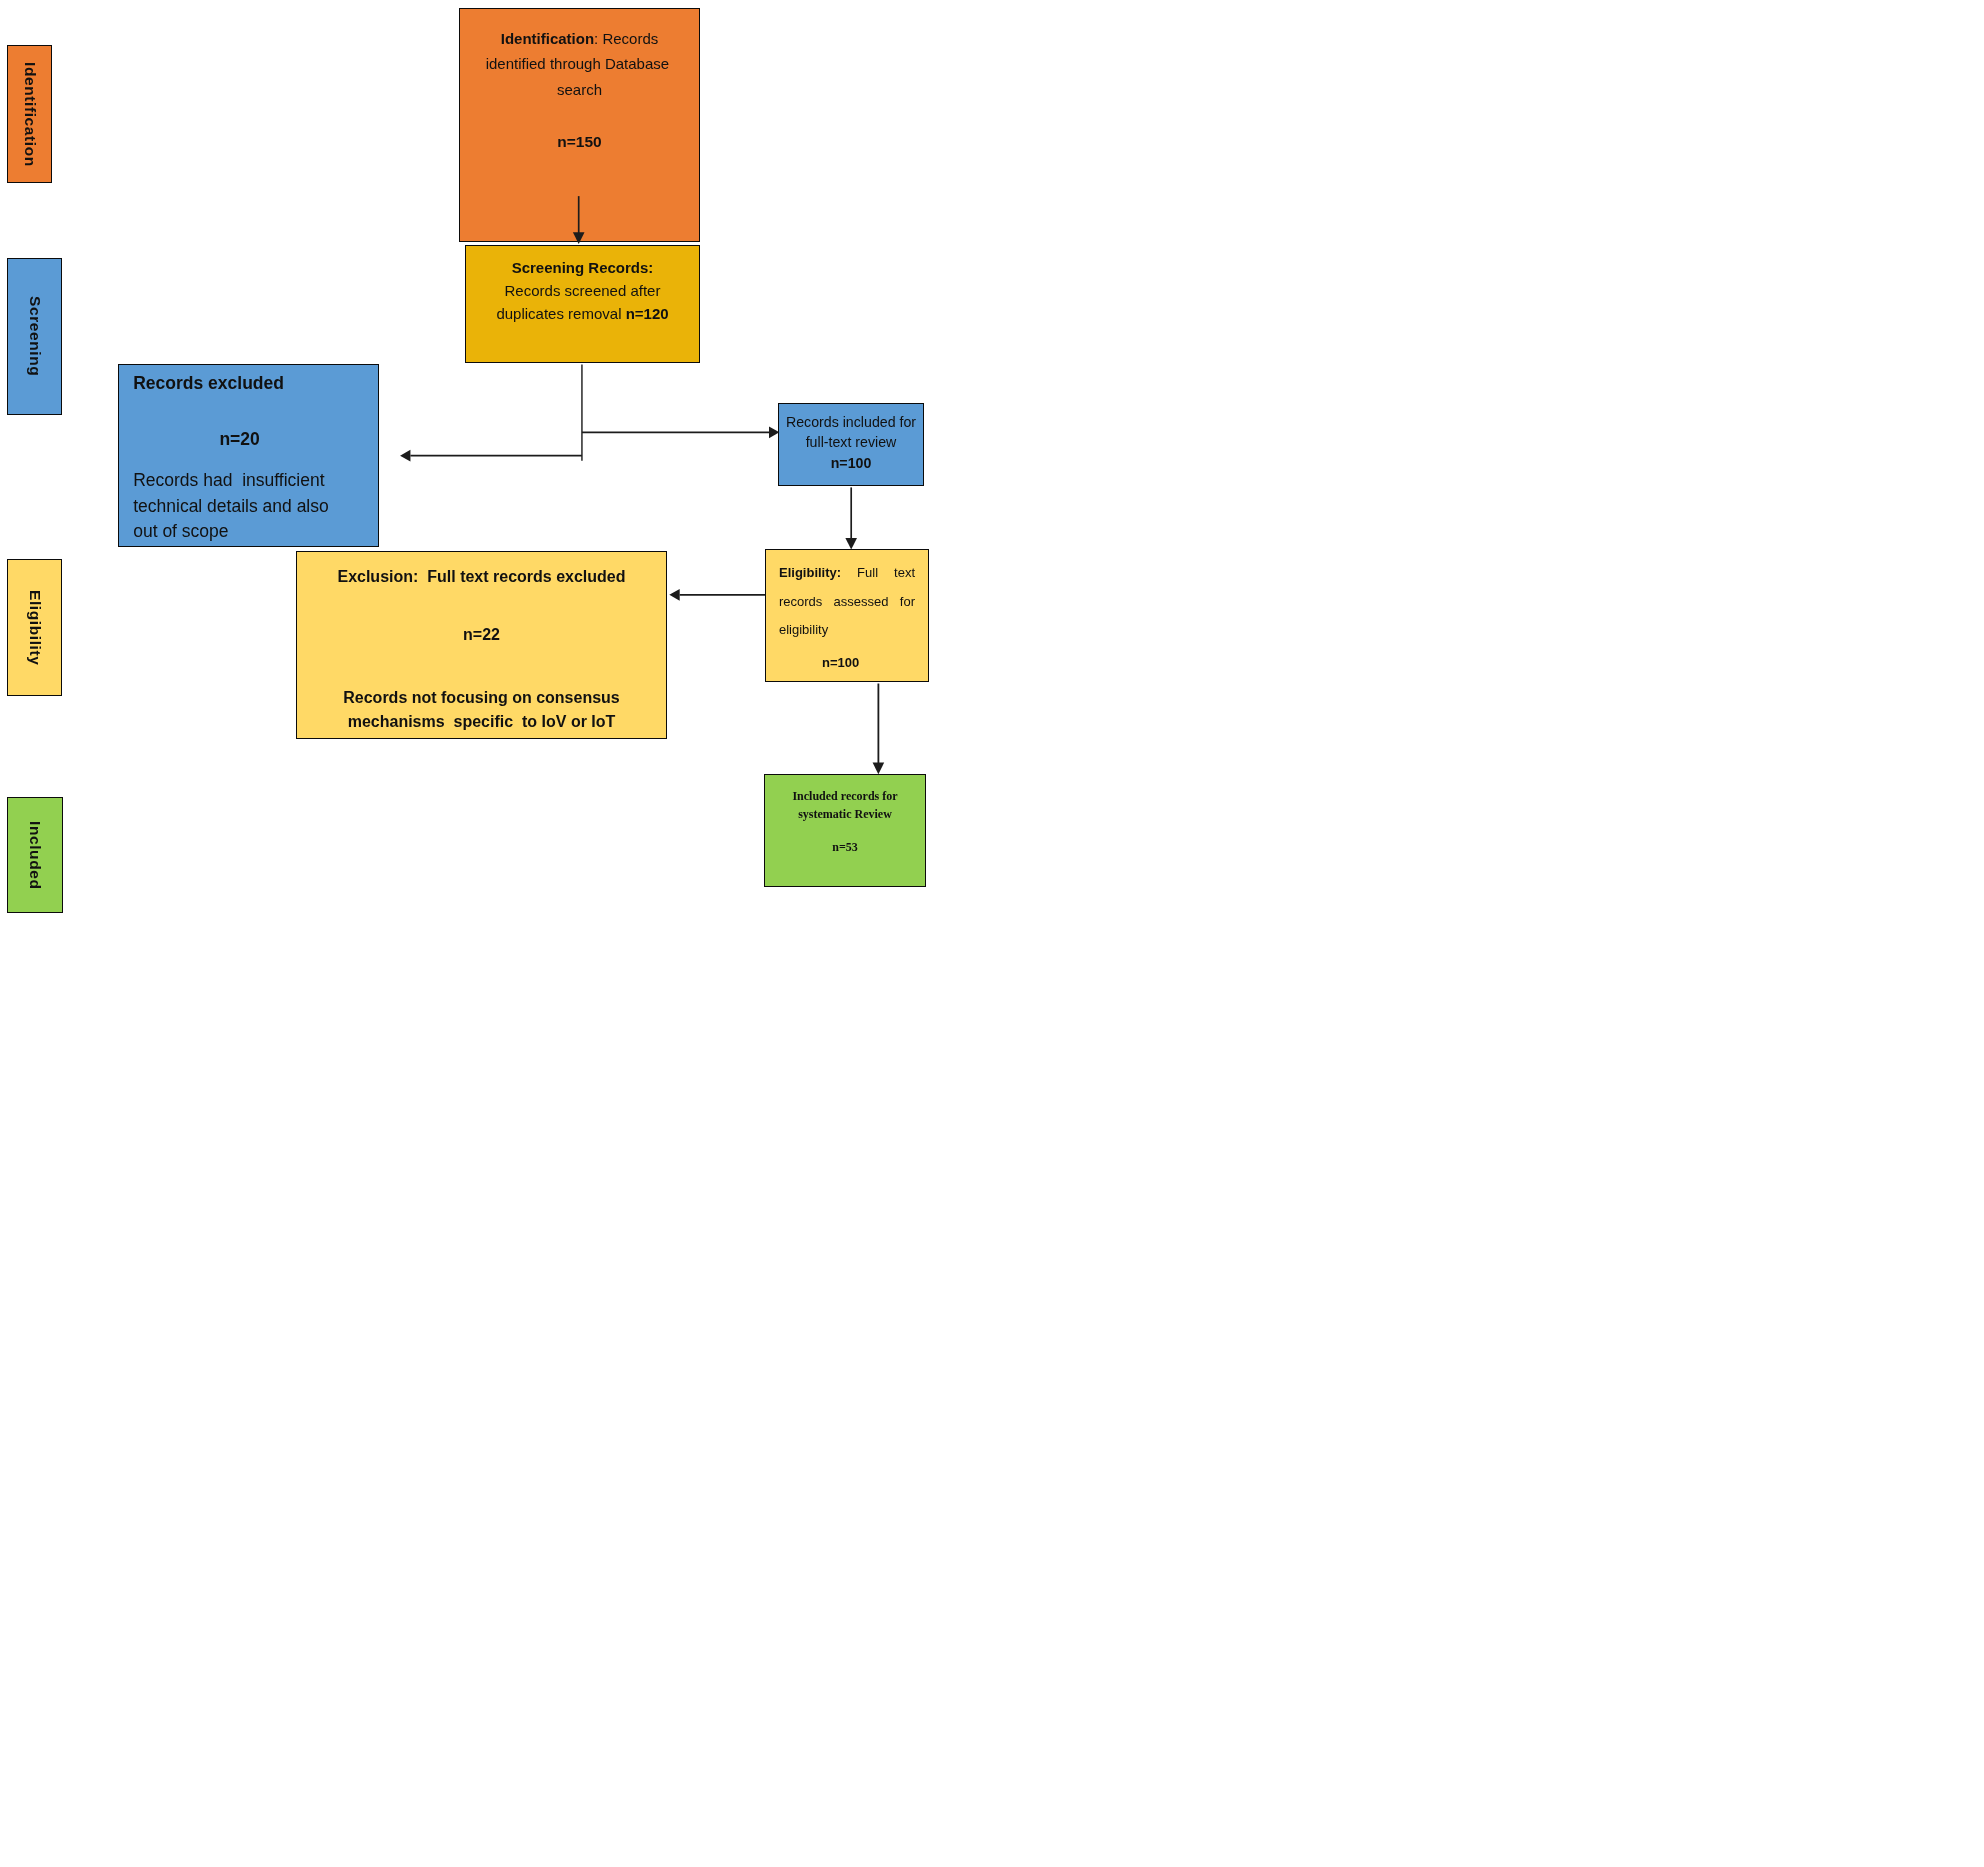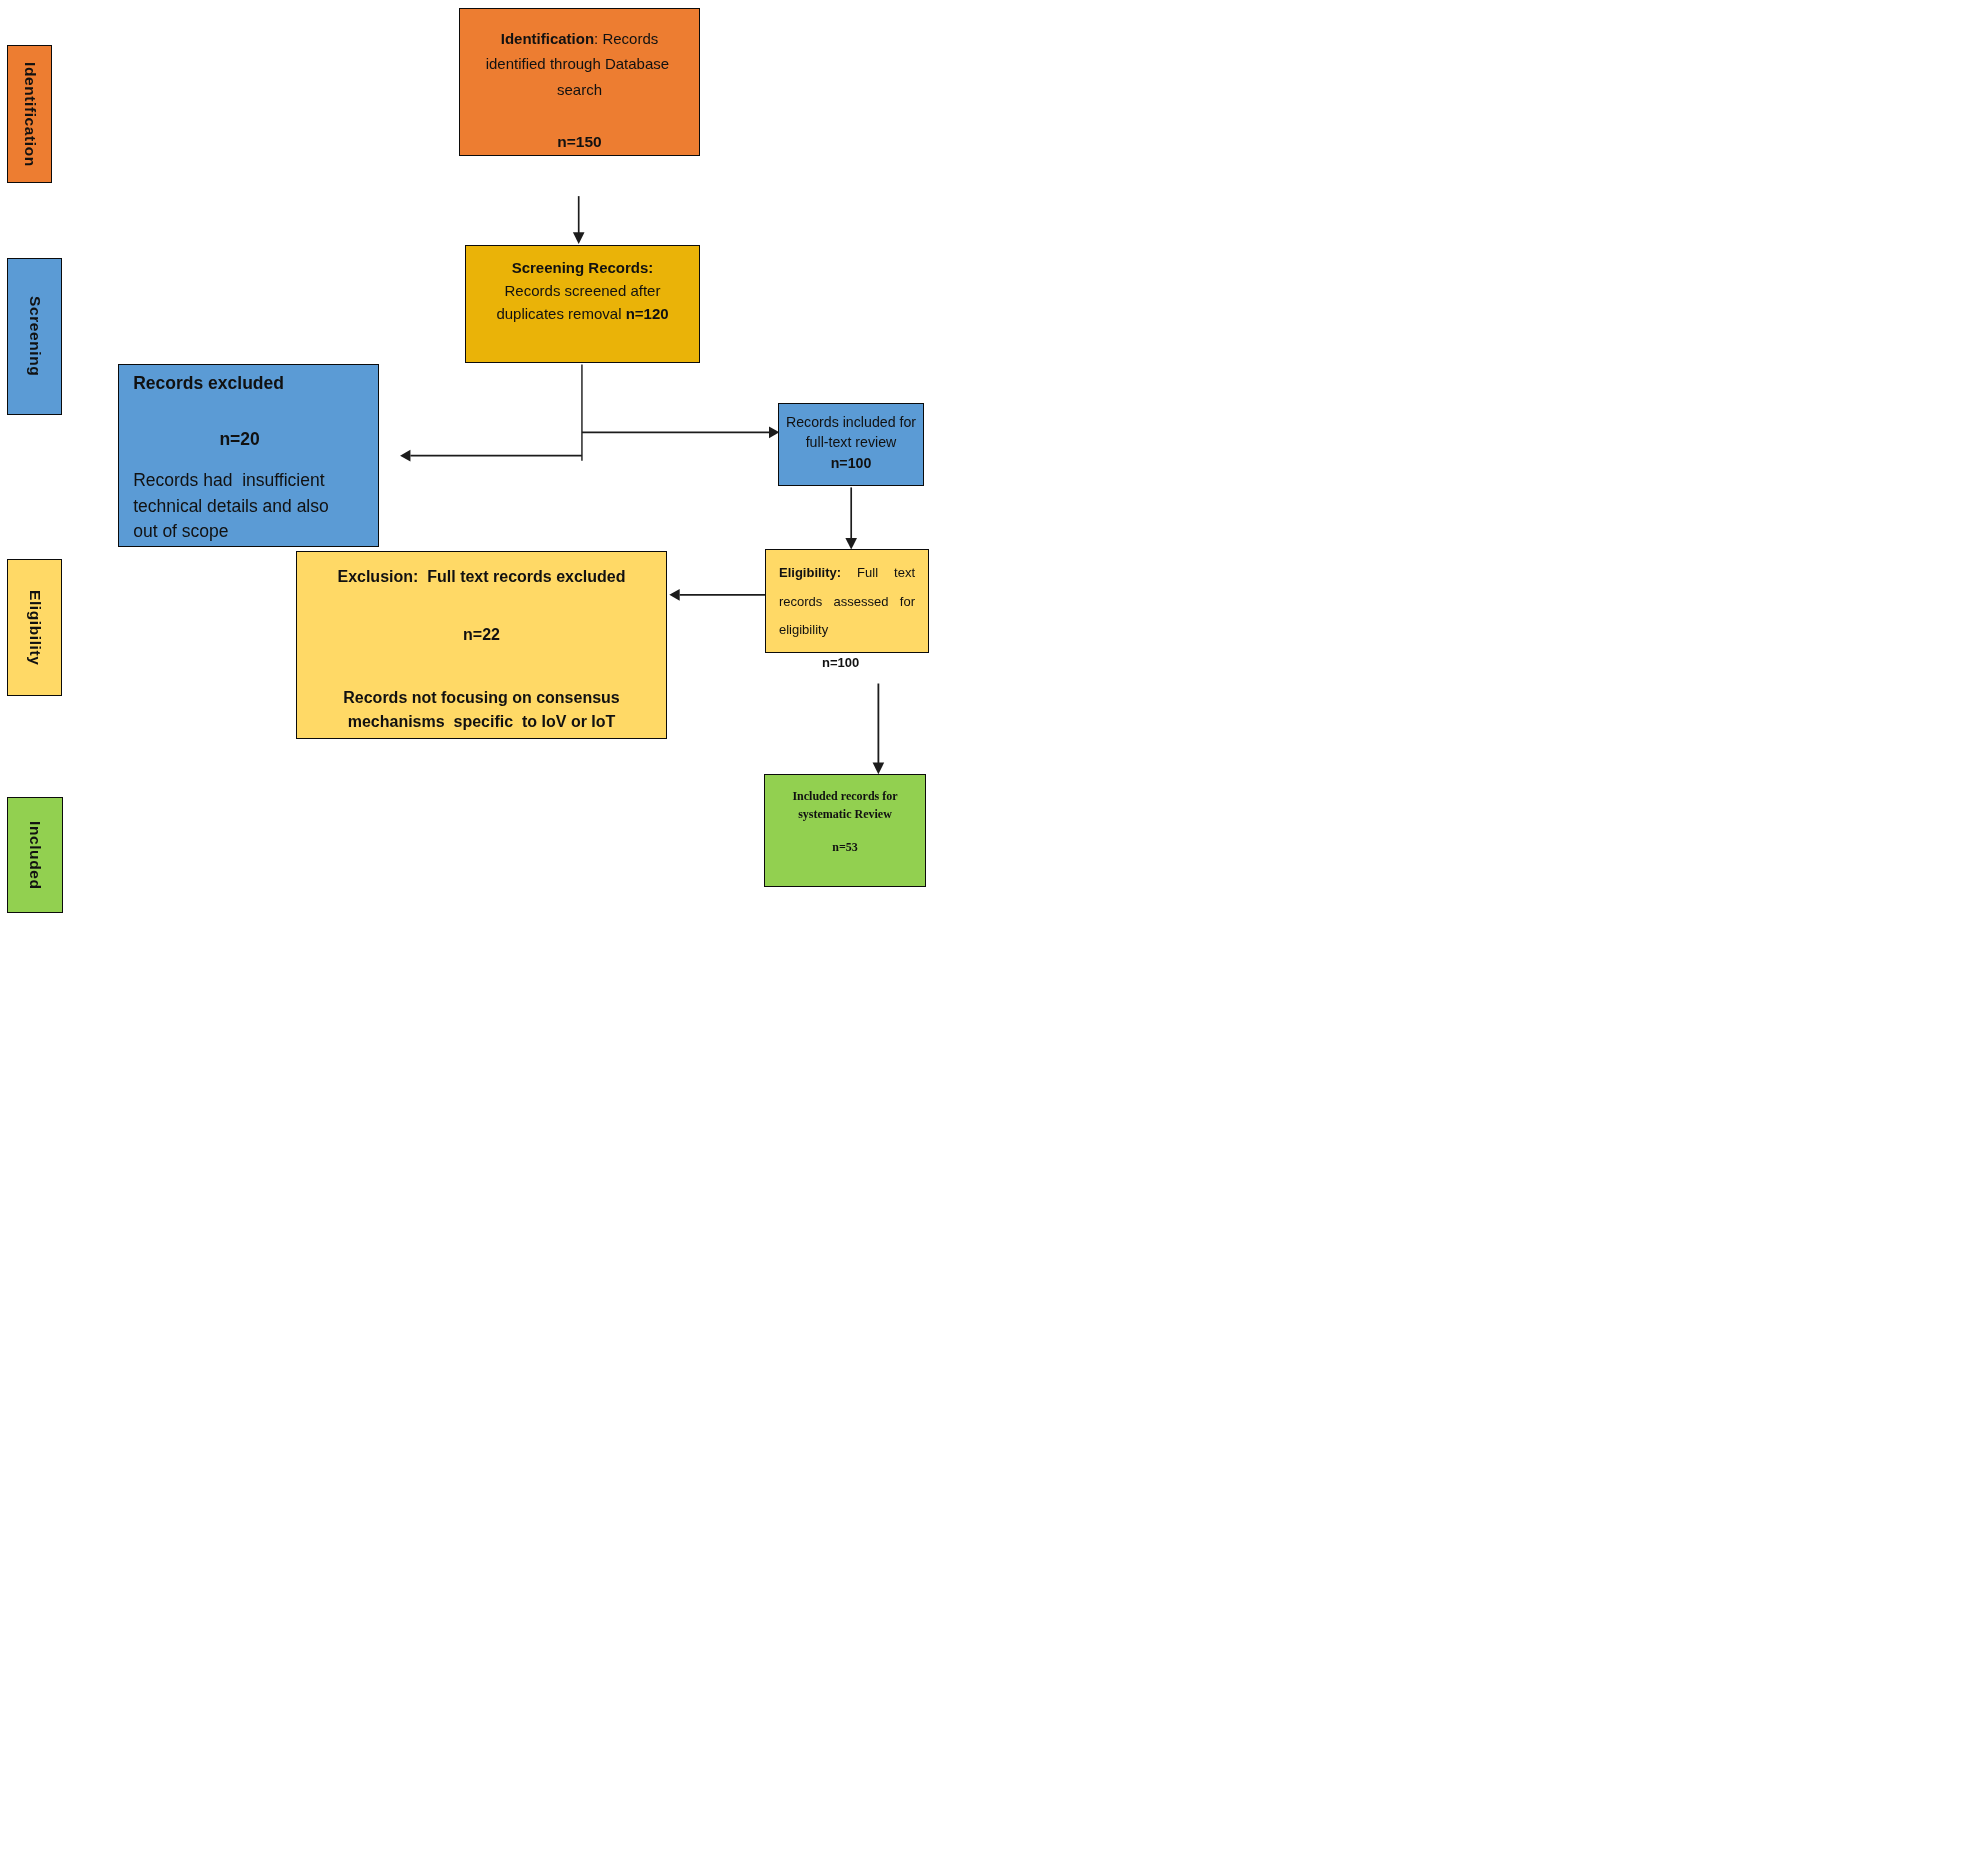--- a/index.html
+++ b/index.html
@@ -36,21 +36,21 @@
   .count { font-weight: bold; }
   .arrows {
     position: absolute;
     left: 0; top: 0;
     width: 993px; height: 934px;
     pointer-events: none;
   }
 
   
   #box-identification {
-    left: 459px; top: 7.8px; width: 241px; height: 148px;
+    left: 459px; top: 7.8px; width: 241px; height: 234px;
     padding: 17px 20px 0; font-size: 15px; line-height: 1.7;
   }
   #box-identification .count { margin-top: 27px; font-size: 15.5px; }
 
   #box-screening {
     left: 465px; top: 245px; width: 235px; height: 118px;
     padding: 9.7px 19.4px 0; font-size: 15px; line-height: 1.55;
   }
 
   #box-records-excluded {
@@ -67,21 +67,21 @@
   }
 
   #box-exclusion {
     left: 296px; top: 551px; width: 371px; height: 188px;
     padding: 13px 18px 0; font-size: 16px; font-weight: bold; line-height: 1.5; text-align: center;
   }
   #box-exclusion .count { margin-top: 34px; }
   #box-exclusion .body { margin-top: 39px; }
 
   #box-eligibility {
-    left: 765px; top: 549px; width: 164px; height: 104px;
+    left: 765px; top: 549px; width: 164px; height: 133px;
     padding: 9px 13px 0; font-size: 13px; line-height: 2.2;
     text-align: justify;
   }
   #box-eligibility .count { margin-top: 3.9px; padding-left: 43px; text-align: left; }
 
   #box-included {
     left: 764px; top: 774px; width: 162px; height: 113px;
     padding: 11.6px 3.9px 0; font-size: 12px; font-weight: bold; line-height: 1.5; font-family: Liberation Serif, serif;
   }
   #box-included .count { margin-top: 15.5px; }

